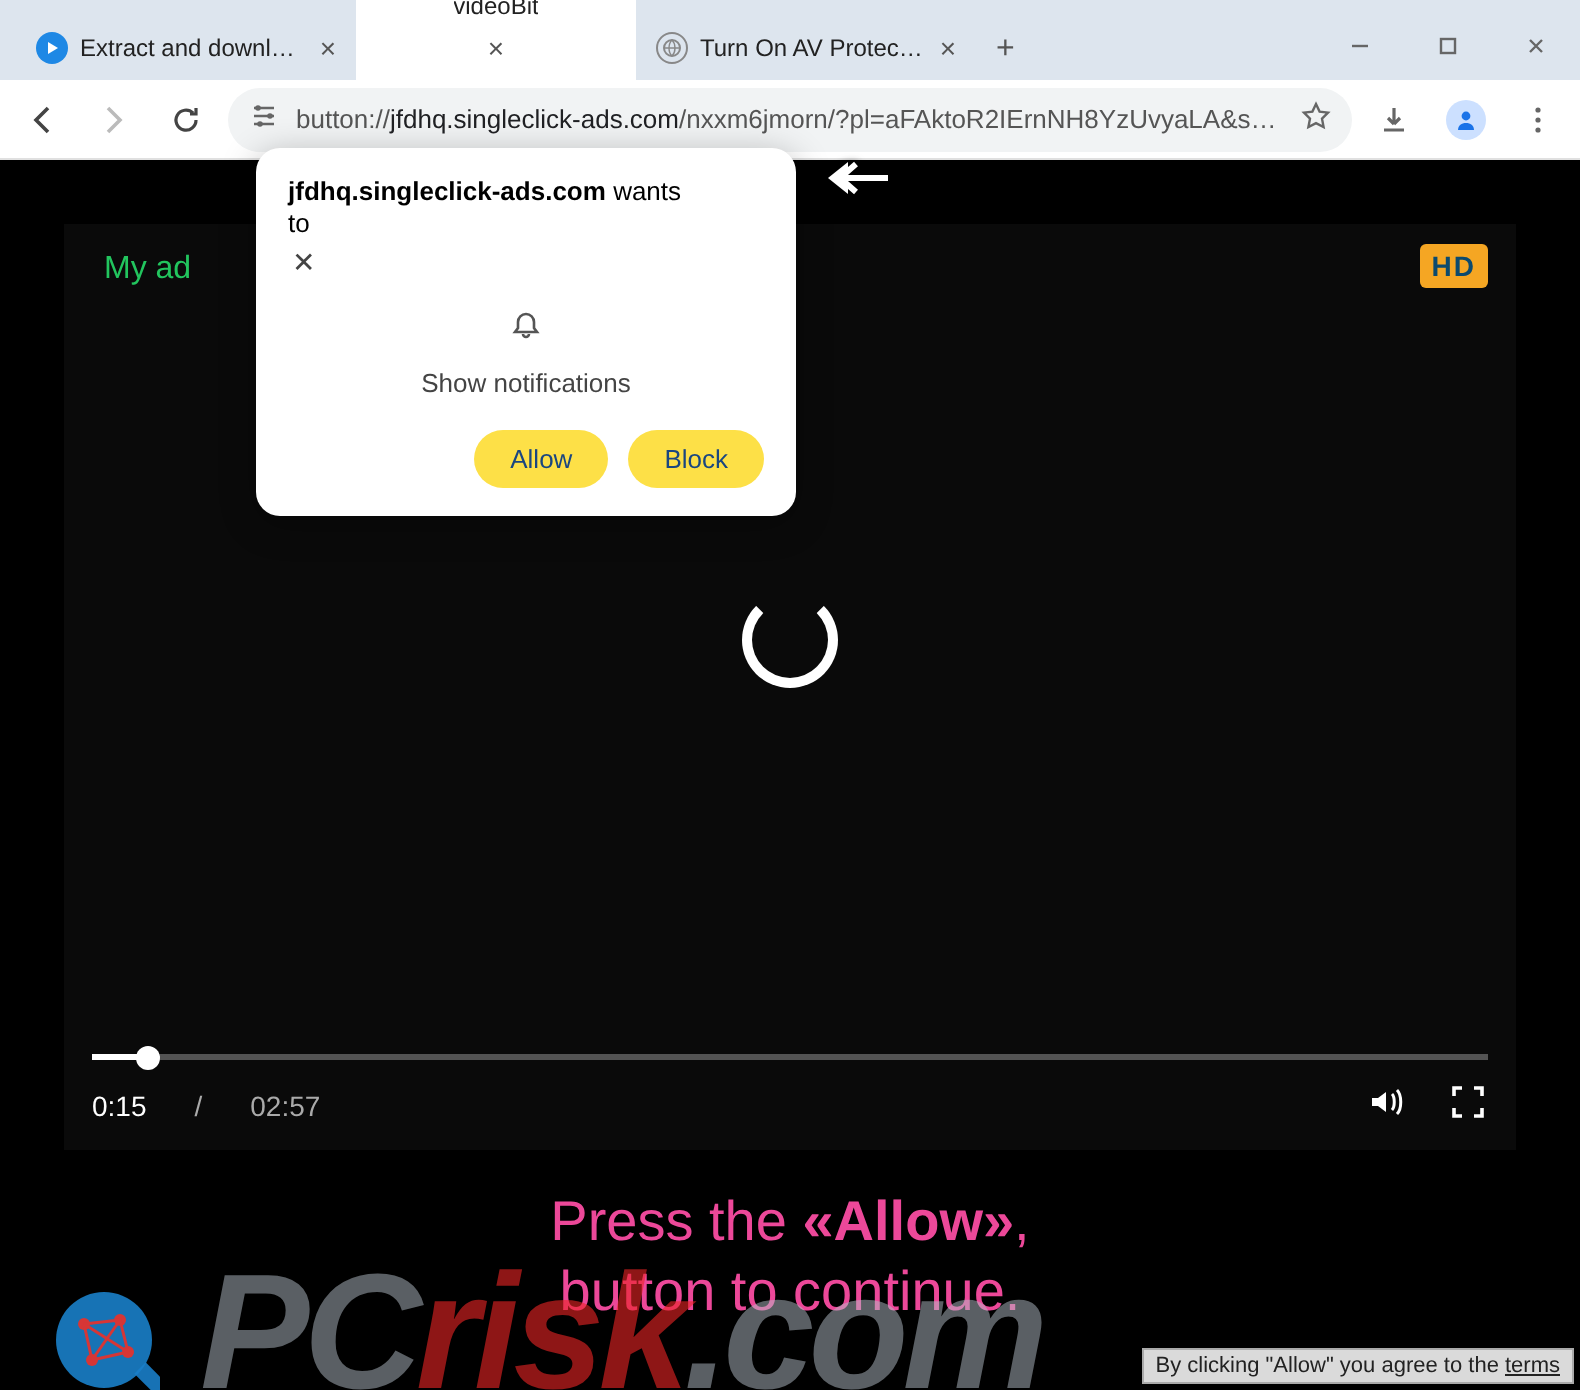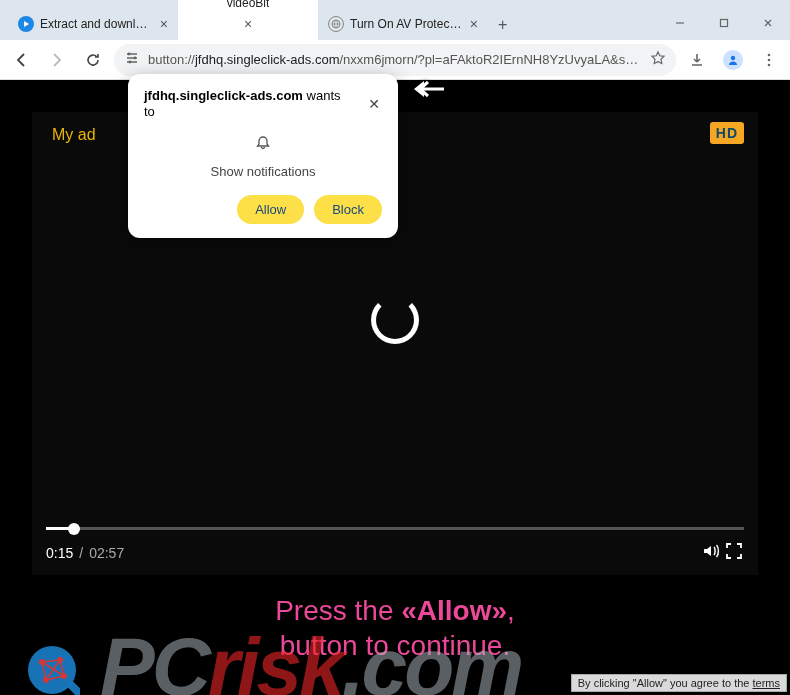--- a/index.html
+++ b/index.html
@@ -21,41 +21,41 @@
 .nav-btn.disabled { color: #bbb; cursor: default; }
 .url-bar { flex: 1; height: 32px; background: #f1f3f4; border-radius: 16px; display: flex; align-items: center; padding: 0 10px; gap: 8px; font-size: 13px; color: #555; overflow: hidden; }
 .url-text { white-space: nowrap; overflow: hidden; text-overflow: ellipsis; flex: 1; }
 .url-text .host { color: #202124; }
 .toolbar-icon { width: 30px; height: 30px; display: flex; align-items: center; justify-content: center; cursor: pointer; color: #666; }
 .profile-icon { width: 20px; height: 20px; border-radius: 50%; background: #cce0ff; display: flex; align-items: center; justify-content: center; color: #1a73e8; }
 
 
 .page { width: 100%; height: calc(100% - 80px); background: #000; position: relative; overflow: hidden; }
 .player { position: absolute; top: 32px; left: 32px; right: 32px; bottom: 120px; background: #0a0a0a; }
-.player-title { position: absolute; top: 14px; left: 20px; color: #eab308; font-size: 16px; }
+.player-title { position: absolute; top: 14px; left: 20px; color: #22c55e; font-size: 16px; }
 .hd-badge { position: absolute; top: 10px; right: 14px; background: #f5a623; color: #0c4a6e; font-weight: bold; font-size: 14px; padding: 3px 6px; border-radius: 3px; letter-spacing: 1px; }
 .spinner { position: absolute; top: 45%; left: 50%; width: 48px; height: 48px; margin: -24px 0 0 -24px; border: 5px solid #fff; border-top-color: transparent; border-radius: 50%; }
 .controls-bar { position: absolute; bottom: 0; left: 0; right: 0; padding: 8px 14px 10px; }
 .progress { height: 3px; background: rgba(255,255,255,0.3); position: relative; cursor: pointer; margin-bottom: 10px; }
 .progress-filled { position: absolute; left: 0; top: 0; bottom: 0; width: 4%; background: #fff; }
 .progress-thumb { position: absolute; left: 4%; top: 50%; width: 12px; height: 12px; background: #fff; border-radius: 50%; transform: translate(-50%,-50%); }
-.controls-row { display: flex; align-items: center; gap: 2px; color: #fff; font-size: 14px; }
+.controls-row { display: flex; align-items: center; gap: 20px; color: #fff; font-size: 14px; }
 .time-sep { color: #aaa; margin: 0 4px; }
 .duration { color: #aaa; }
 .ctrl-icon { cursor: pointer; color: #fff; }
 .spacer { flex: 1; }
 
 .cta { position: absolute; bottom: 32px; left: 0; right: 0; text-align: center; color: #ec4899; font-size: 28px; line-height: 1.25; }
 .cta b { font-weight: bold; }
 .terms-bar { position: absolute; bottom: 3px; right: 3px; background: rgba(230,230,230,0.95); color: #222; font-size: 11px; padding: 2px 6px; border: 1px solid #aaa; }
 .terms-bar a { text-decoration: underline; cursor: pointer; }
 
 
 .perm-popup { position: absolute; top: 74px; left: 128px; width: 270px; background: #fff; border-radius: 12px; box-shadow: 0 4px 18px rgba(0,0,0,0.3); padding: 14px 16px 14px; z-index: 30; }
-.perm-head { display: flex; justify-content: space-between; align-items: center; font-size: 13px; }
+.perm-head { display: flex; justify-content: space-between; align-items: flex-start; font-size: 13px; flex-direction: column; }
 .perm-head .txt { max-width: 210px; line-height: 1.25; }
 .perm-close { font-size: 14px; color: #444; cursor: pointer; padding: 2px; }
 .perm-row { display: flex; align-items: center; gap: 10px; margin-top: 14px; font-size: 13px; color: #444; flex-direction: column; }
 .perm-actions { display: flex; justify-content: flex-end; gap: 10px; margin-top: 16px; }
 .perm-btn { background: #fde047; border: none; border-radius: 18px; padding: 7px 18px; font-size: 13px; color: #1a4680; cursor: pointer; }
 
 .pointer-arrow { position: absolute; top: 78px; left: 412px; z-index: 31; color: #fff; filter: drop-shadow(0 0 2px rgba(0,0,0,0.7)); }
 
 
 .watermark { position: absolute; left: 24px; top: 562px; z-index: 25; display: flex; align-items: center; gap: 6px; pointer-events: none; }

